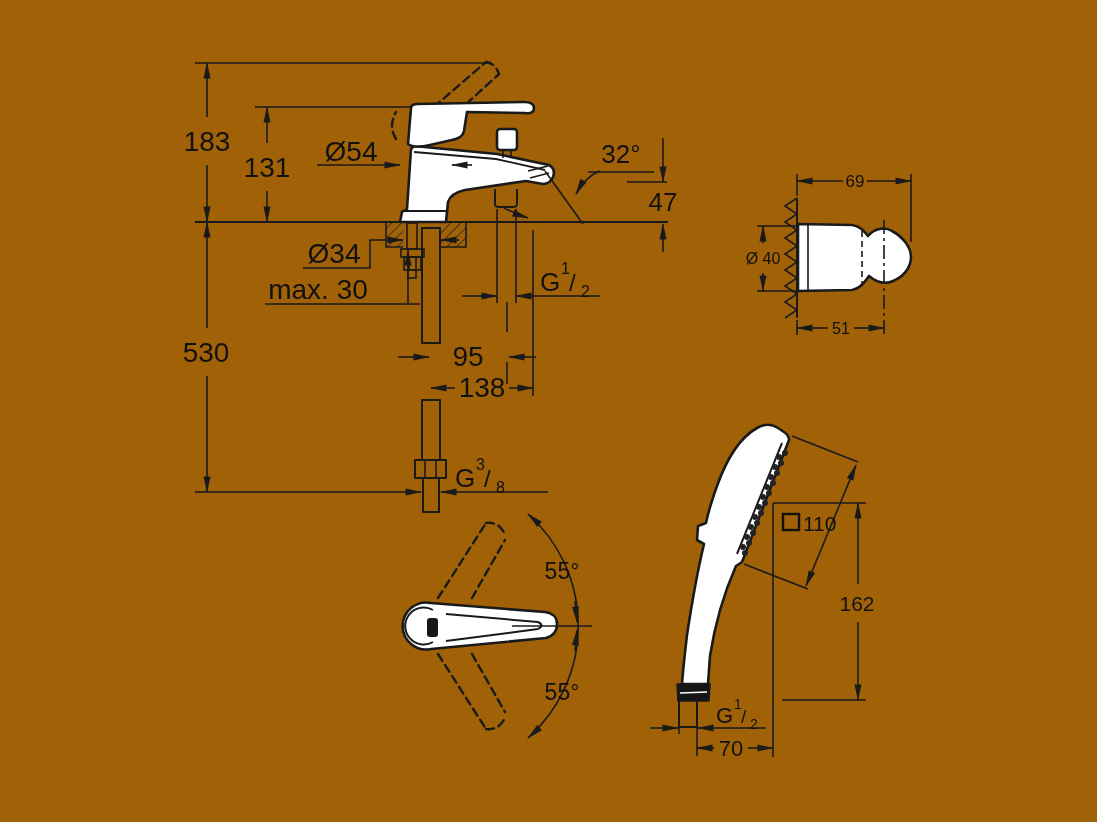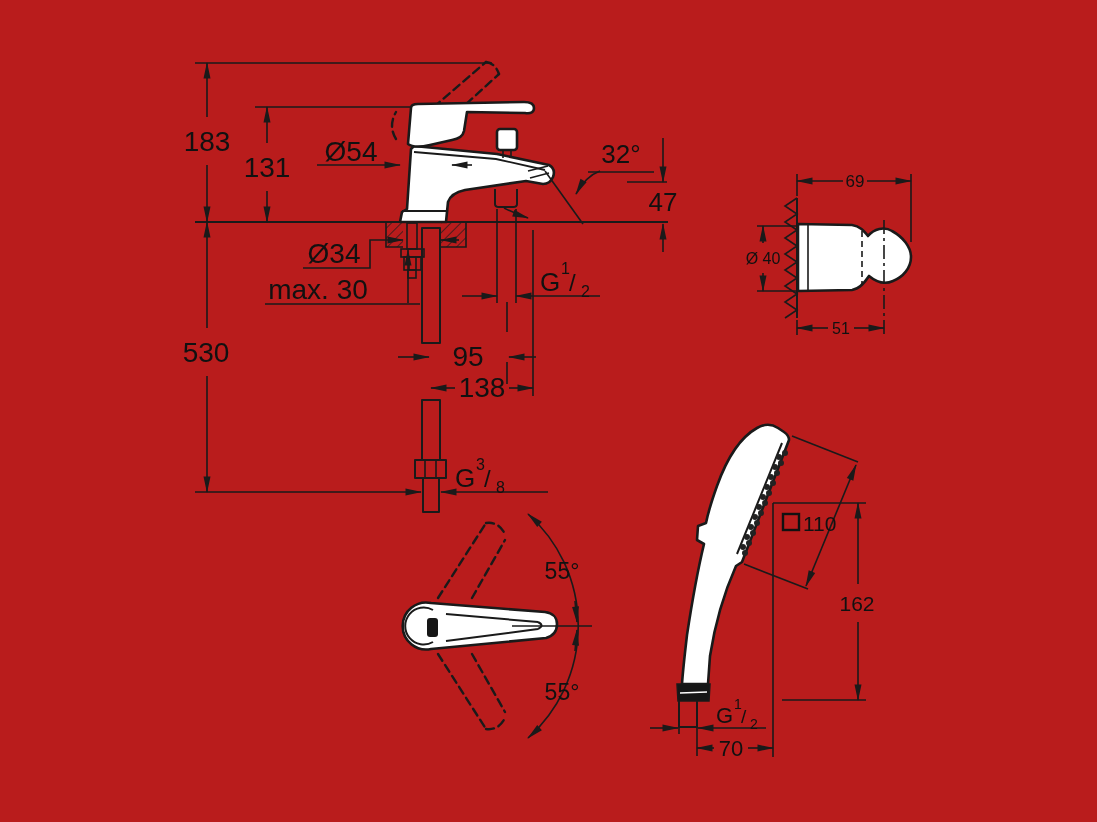--- a/index.html
+++ b/index.html
@@ -1,16 +1,16 @@
 <!DOCTYPE html>
 <html><head>
 <meta charset="utf-8">
 <style>
   html,body{margin:0;padding:0;background:#ffffff;}
-  .stage{width:1097px;height:822px;position:relative;background:#b91c1c;overflow:hidden;}
+  .stage{width:1097px;height:822px;position:relative;background:#a16207;overflow:hidden;}
   .dim{font-family:"Liberation Sans","DejaVu Sans",sans-serif;fill:#111;}
   .t28{font-size:28px}.t26{font-size:26px}.t24{font-size:24px}.t23{font-size:23px}
   .t22{font-size:22px}.t21{font-size:21px}.t19{font-size:19px}.t17{font-size:17px}
   .t16{font-size:16px}.t14{font-size:14px}
   .o{stroke:#1a1a1a;stroke-width:2.6;fill:none;stroke-linejoin:round;stroke-linecap:round}
   .ow{stroke:#1a1a1a;stroke-width:2.6;fill:#ffffff;stroke-linejoin:round}
   .m{stroke:#1a1a1a;stroke-width:2;fill:none;stroke-linejoin:round}
   .d{stroke:#1a1a1a;stroke-width:1.6;fill:none}
   .d2{stroke:#1a1a1a;stroke-width:1.8;fill:none}
   .dash{stroke-dasharray:8,5;stroke-width:2.4}

